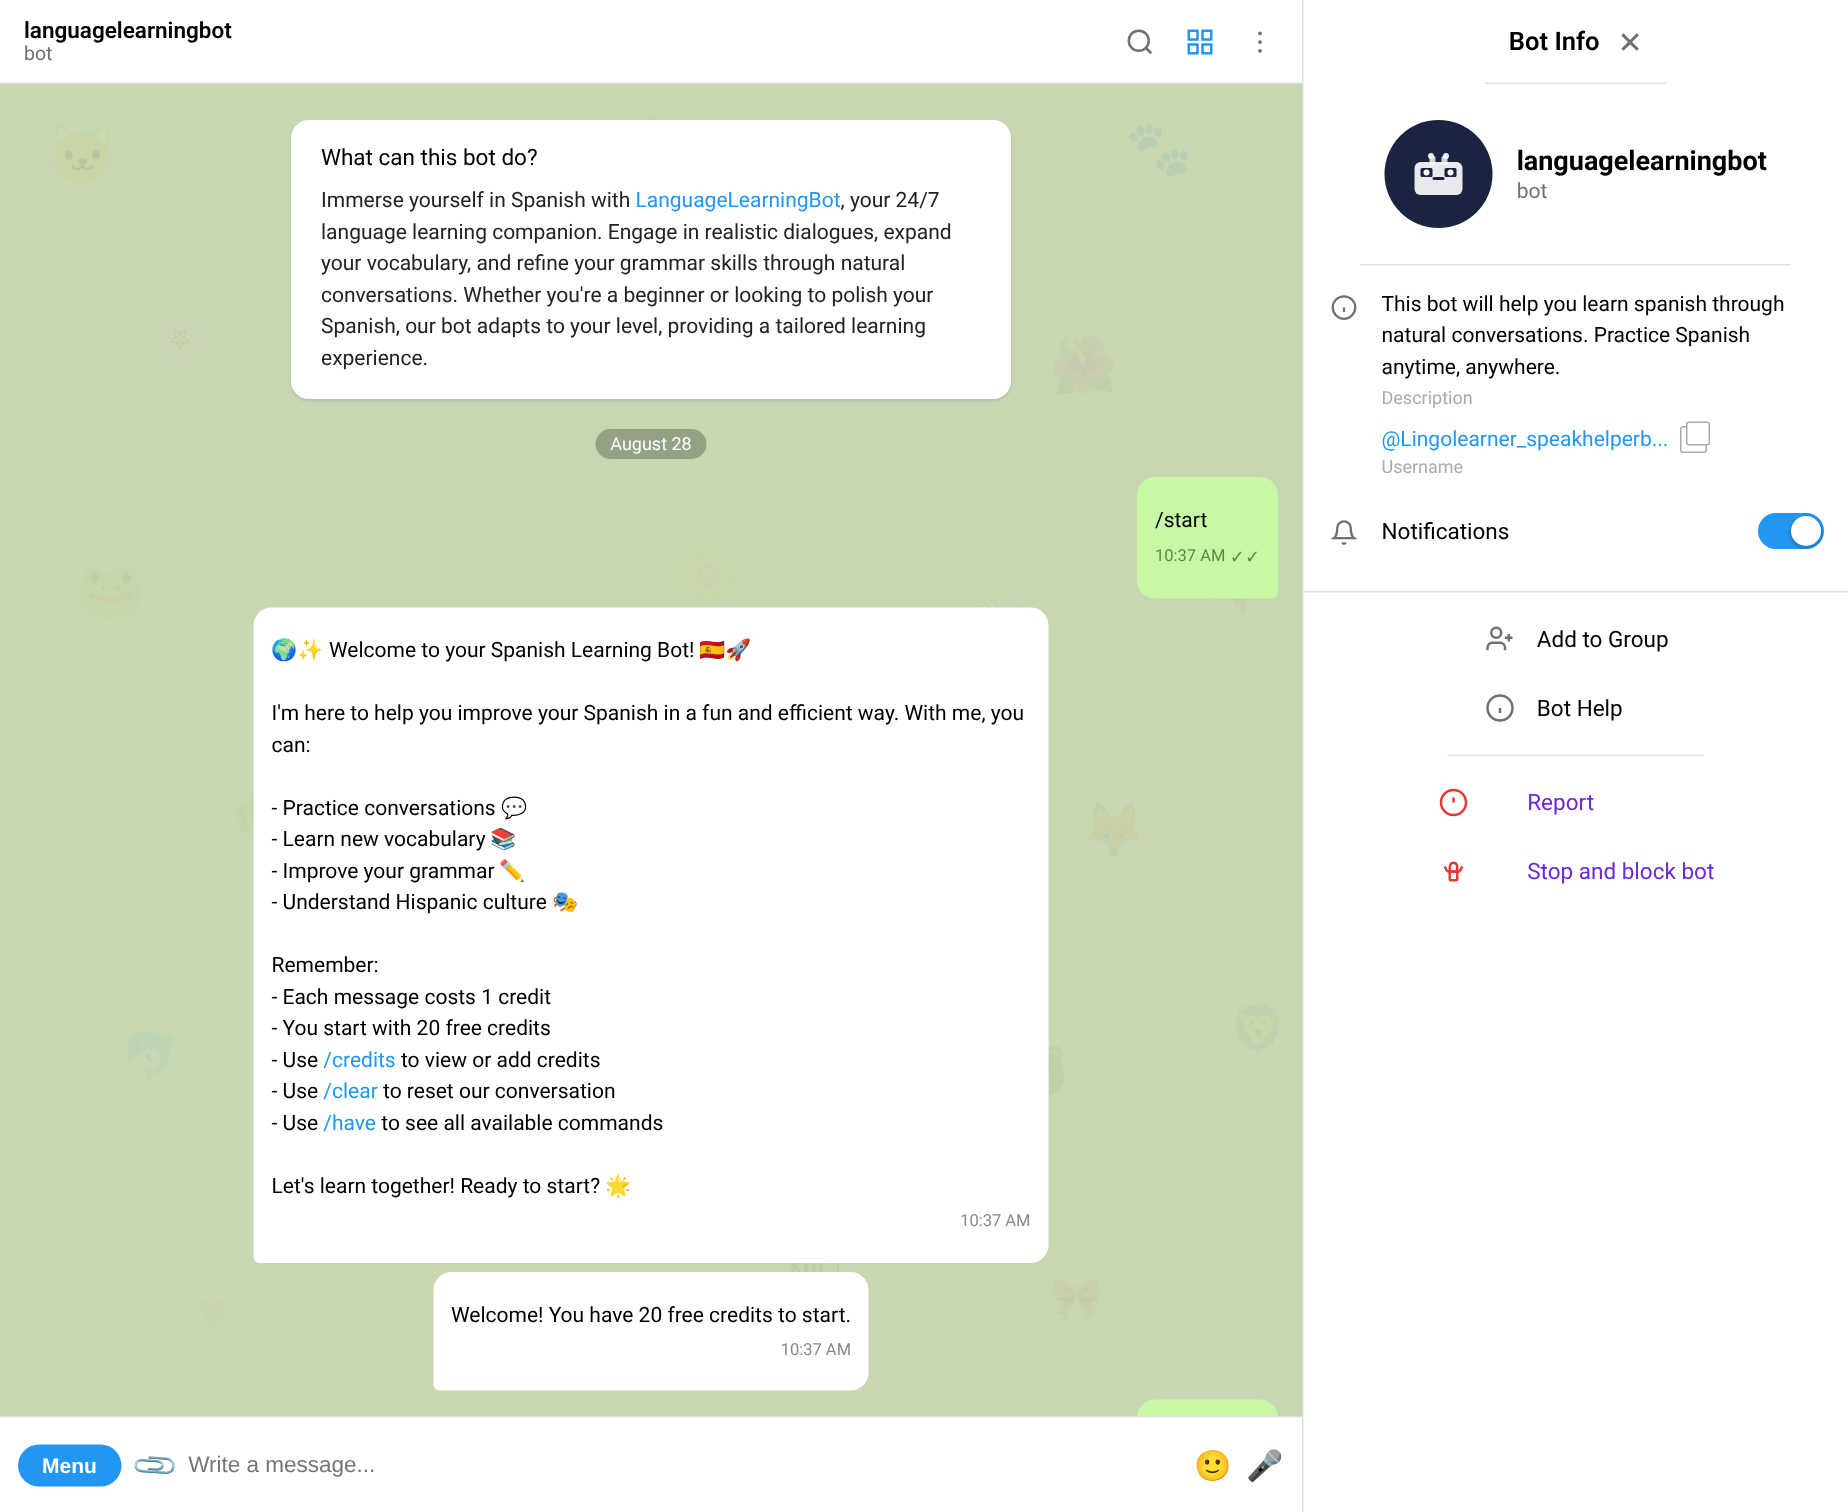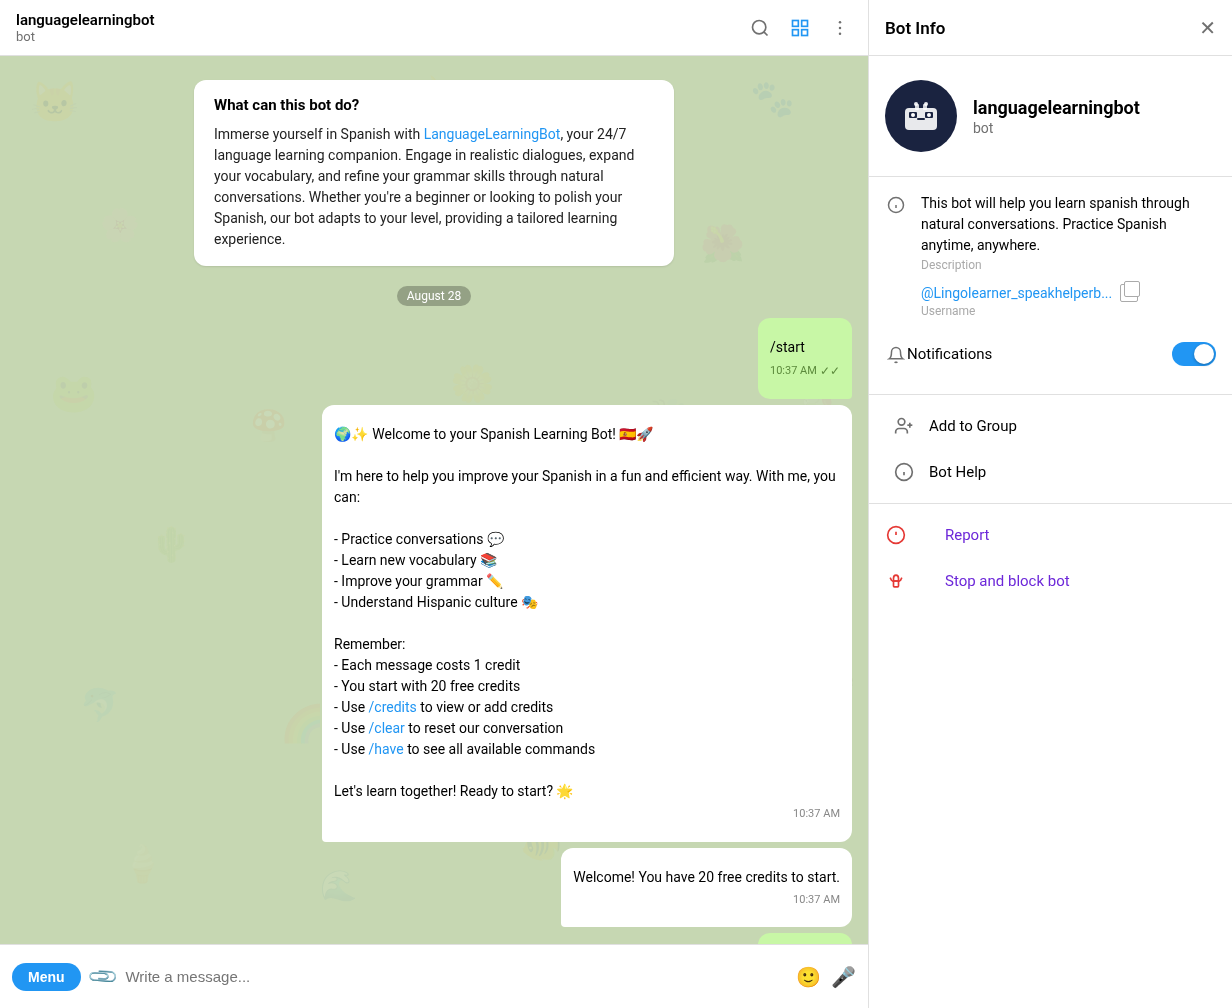--- a/index.html
+++ b/index.html
@@ -19,69 +19,69 @@
     
     .chat-messages-wrap { flex: 1; overflow-y: auto; position: relative; background: #c6d7b2; }
     .chat-messages { padding: 16px 16px; display: flex; flex-direction: column; gap: 4px; position: relative; z-index: 1; }
 
     
     .date-badge { display: flex; justify-content: center; margin: 8px 0; }
     .date-badge span { background: rgba(0,0,0,0.25); color: #fff; border-radius: 12px; padding: 3px 10px; font-size: 12px; }
 
     
     .bot-info-bubble { background: #fff; border-radius: 12px; padding: 16px 20px; max-width: 480px; align-self: center; margin: 8px auto 8px auto; box-shadow: 0 1px 2px rgba(0,0,0,0.1); }
-    .bot-info-bubble-title { font-size: 15px; font-weight: 700; margin-bottom: 10px; }
+    .bot-info-bubble-title { font-size: 15px; font-weight: 400; margin-bottom: 10px; }
     .bot-info-bubble-text { font-size: 14px; line-height: 1.5; color: #222; }
     .bot-info-bubble-text a { color: #2196F3; text-decoration: none; }
 
     
     .msg-row { display: flex; margin-bottom: 2px; }
-    .msg-row.left { justify-content: flex-end; }
+    .msg-row.left { justify-content: center; }
     .msg-row.right { justify-content: flex-end; }
 
     .bubble { border-radius: 12px; padding: 19px 12px; max-width: 520px; font-size: 14px; line-height: 1.5; position: relative; }
     .bubble.incoming { background: #fff; color: #000; border-bottom-left-radius: 4px; }
     .bubble.outgoing { background: #c8f7a6; color: #000; border-bottom-right-radius: 4px; }
 
     .bubble-time { font-size: 11px; color: #888; text-align: right; margin-top: 4px; display: flex; align-items: center; justify-content: flex-end; gap: 3px; }
     .bubble.outgoing .bubble-time { color: #5c8a3c; }
     .check-icon { font-size: 12px; }
 
     .bubble a { color: #2196F3; text-decoration: none; }
 
     
     .chat-input-bar { height: 64px; background: #fff; display: flex; align-items: center; padding: 0 12px; gap: 10px; border-top: 1px solid #e0e0e0; }
     .menu-btn { background: #2196F3; color: #fff; border: none; border-radius: 20px; padding: 6px 16px; font-size: 14px; font-weight: 600; cursor: pointer; }
     .attach-icon { color: #707070; font-size: 20px; cursor: pointer; transform: rotate(-45deg); display: inline-block; }
     .input-field { flex: 1; border: none; outline: none; font-size: 15px; color: #333; background: transparent; }
     .input-icon { color: #707070; font-size: 20px; cursor: pointer; }
 
     
-    .bot-info-panel { flex: 0 0 364px; background: #fff; display: flex; flex-direction: column; border-left: 1px solid #e0e0e0; }
+    .bot-info-panel { flex: 0 0 364px; background: #fff; display: flex; flex-direction: column; border-left: 1px solid #e0e0e0; align-items: center; }
 
     .bot-info-header { height: 56px; display: flex; align-items: center; padding: 0 16px; border-bottom: 1px solid #e0e0e0; gap: 12px; }
     .bot-info-title { font-size: 17px; font-weight: 600; flex: 1; }
     .close-icon { font-size: 20px; color: #707070; cursor: pointer; }
 
     .bot-profile-section { padding: 24px 16px; display: flex; align-items: center; gap: 16px; border-bottom: 1px solid #e0e0e0; }
     .bot-avatar { width: 72px; height: 72px; border-radius: 50%; background: #1a2340; display: flex; align-items: center; justify-content: center; flex-shrink: 0; }
     .bot-avatar svg { width: 40px; height: 40px; }
     .bot-profile-name { font-size: 18px; font-weight: 700; }
     .bot-profile-sub { font-size: 14px; color: #707070; margin-top: 2px; }
 
     .info-section { padding: 16px; border-bottom: 1px solid #e0e0e0; }
     .info-row { display: flex; align-items: flex-start; gap: 14px; margin-bottom: 12px; }
     .info-row:last-child { margin-bottom: 0; }
     .info-icon { width: 22px; height: 22px; display: flex; align-items: center; justify-content: center; flex-shrink: 0; color: #707070; margin-top: 1px; }
     .info-text-block { flex: 1; }
     .info-main-text { font-size: 14px; color: #000; line-height: 1.5; }
     .info-label { font-size: 12px; color: #aaa; margin-top: 2px; }
     .info-link { font-size: 14px; color: #2196F3; text-decoration: none; }
 
-    .notif-row { display: flex; align-items: center; padding: 12px 0; }
+    .notif-row { display: flex; align-items: center; gap: 14px; padding: 12px 0; }
     .notif-label { flex: 1; font-size: 15px; }
     .toggle { width: 44px; height: 24px; border-radius: 12px; background: #2196F3; position: relative; cursor: pointer; }
     .toggle-knob { width: 20px; height: 20px; border-radius: 50%; background: #fff; position: absolute; top: 2px; right: 2px; box-shadow: 0 1px 3px rgba(0,0,0,0.3); }
 
     .actions-section { padding: 8px 0; border-bottom: 1px solid #e0e0e0; }
     .action-row { display: flex; align-items: center; gap: 14px; padding: 12px 24px; cursor: pointer; }
     .action-icon { width: 22px; height: 22px; display: flex; align-items: center; justify-content: center; color: #707070; }
     .action-label { font-size: 15px; color: #000; }
 
     .danger-section { padding: 8px 0; }

